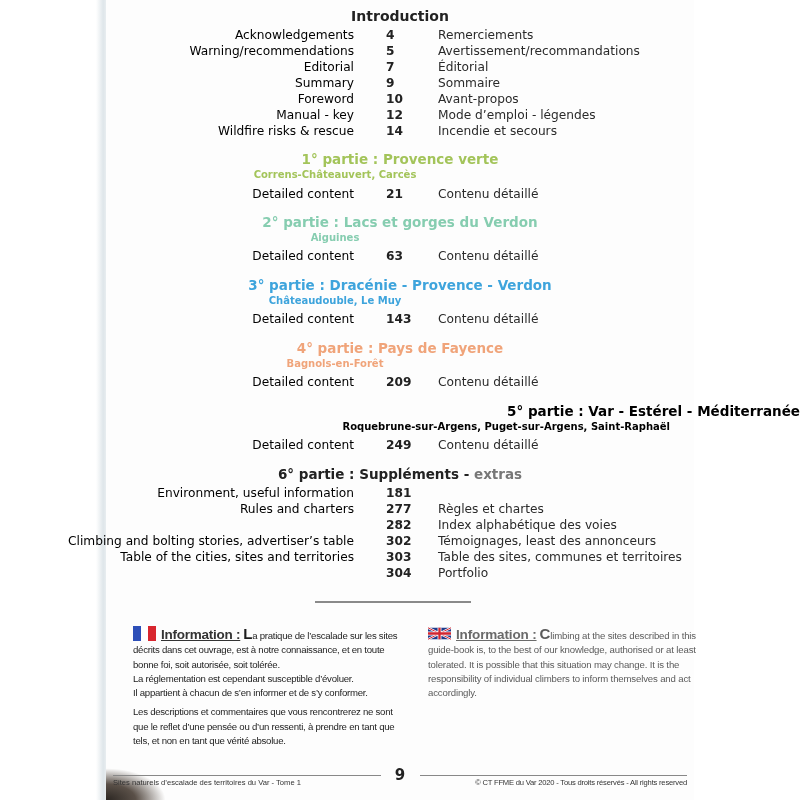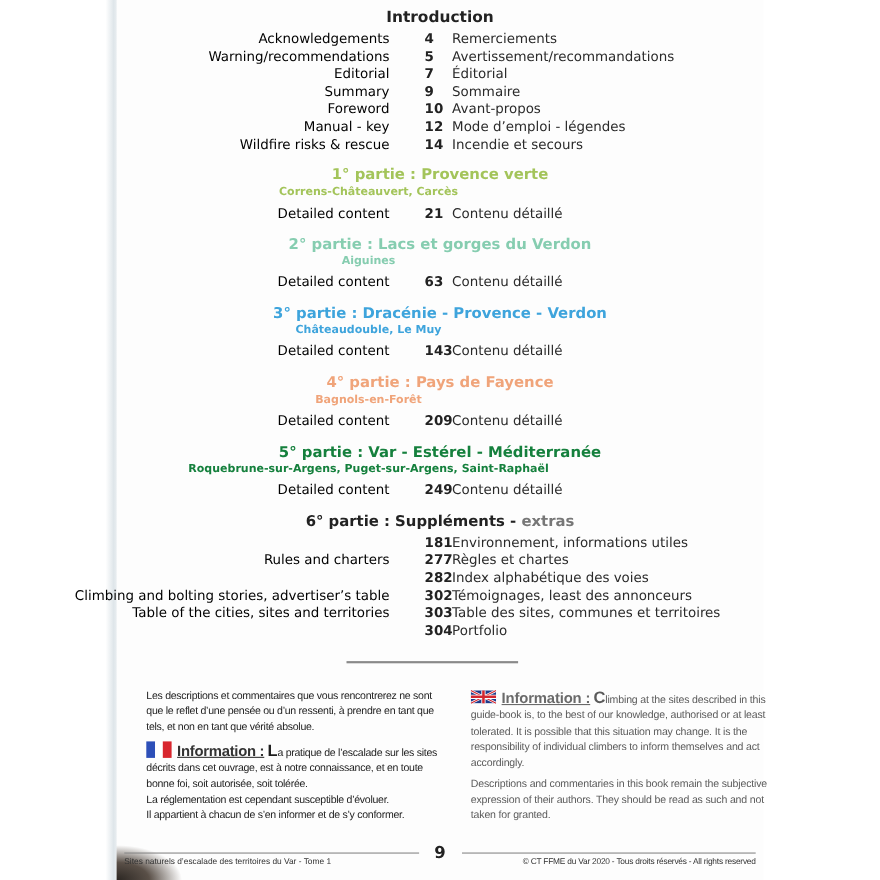--- a/index.html
+++ b/index.html
@@ -22,35 +22,35 @@
   }
 
   .intro-title {
     position: absolute; left: 0; width: 800px; top: 8px; text-align: center;
     font-weight: bold; font-size: 14px; color: #222;
   }
 
   .row { position: absolute; left: 0; width: 800px; height: 16px; font-size: 12.2px; line-height: 16px; }
   .row .en { position: absolute; right: 446px; text-align: right; color: #000000; white-space: nowrap; }
   .row .num { position: absolute; left: 386px; font-weight: bold; color: #222; white-space: nowrap; }
-  .row .fr { position: absolute; left: 411px; color: #2a2a2a; white-space: nowrap; }
+  .row .fr { position: absolute; left: 438px; color: #2a2a2a; white-space: nowrap; }
 
   .part-title {
     position: absolute; left: 0; width: 800px; text-align: center;
     font-weight: bold; font-size: 13.5px; white-space: nowrap;
   }
   .part-sub {
     position: absolute; left: 0; width: 670px; text-align: center;
     font-weight: bold; font-size: 10px; white-space: nowrap;
   }
   .c1 { color: #a3c45a; }
   .c2 { color: #86cdb0; }
   .c3 { color: #3ea4dc; }
   .c4 { color: #f0a47a; text-align: center; }
-  .c5 { color: #15803d; }
+  .c5 { color: #000000; text-align: right; }
   .c6 { color: #222222; }
   .c6-extra { color: #777777; }
 
   .separator {
     position: absolute; left: 315px; top: 601px; width: 156px; height: 2px;
     background: #8a8a8a;
   }
 
   .info-block {
     position: absolute; top: 626px; width: 272px;
@@ -168,22 +168,22 @@
 <div class="part-sub c5" style="top:421px">Roquebrune-sur-Argens, Puget-sur-Argens, Saint-Raphaël</div>
 <div class="row" style="top:437px">
   <span class="en">Detailed content</span>
   <span class="num">249</span>
   <span class="fr">Contenu détaillé</span>
 </div>
 
 <div class="part-title c6" style="top:466px"><span>6° partie :  Suppléments - </span><span class="c6-extra">extras</span></div>
 
 <div class="row" style="top:485px">
+  <span class="en">Environment, useful information</span>
   <span class="num">181</span>
-  <span class="fr">Environnement, informations utiles</span>
 </div>
 <div class="row" style="top:501px">
   <span class="en">Rules and charters</span>
   <span class="num">277</span>
   <span class="fr">Règles et chartes</span>
 </div>
 <div class="row" style="top:517px">
   <span class="num">282</span>
   <span class="fr">Index alphabétique des voies</span>
 </div>
@@ -199,44 +199,43 @@
 </div>
 <div class="row" style="top:565px">
   <span class="en"></span>
   <span class="num">304</span>
   <span class="fr">Portfolio</span>
 </div>
 
 <div class="separator"></div>
 
 <div class="info-block info-fr">
-  <p>Les descriptions et commentaires que vous rencontrerez ne sont que le reflet d’une pensée ou d’un ressenti, à prendre en tant que tels, et non en tant que vérité absolue.</p>
   <p>
     <span class="flag flag-fr">
         <span style="background:#2d4fb8"></span>
         <span style="background:#ffffff"></span>
         <span style="background:#d8262e"></span>
       </span><span class="info-head">Information :</span><span class="dropcap">L</span><span>a pratique de l’escalade sur les sites décrits dans cet ouvrage, est à notre connaissance, et en toute bonne foi, soit autorisée, soit tolérée.</span><br>
     <span>La réglementation est cependant susceptible d’évoluer.</span><br>
     <span>Il appartient à chacun de s’en informer et de s’y conformer.</span>
   </p>
+  <p>Les descriptions et commentaires que vous rencontrerez ne sont que le reflet d’une pensée ou d’un ressenti, à prendre en tant que tels, et non en tant que vérité absolue.</p>
 </div>
 
 <div class="info-block info-en">
   <p>
     <span class="flag flag-uk">
       <svg width="23" height="15" viewBox="0 0 60 30">
         <rect width="60" height="30" fill="#1f3a8a"></rect>
         <path d="M0,0 L60,30 M60,0 L0,30" stroke="#ffffff" stroke-width="6"></path>
         <path d="M0,0 L60,30 M60,0 L0,30" stroke="#d22630" stroke-width="2.5"></path>
         <path d="M30,0 V30 M0,15 H60" stroke="#ffffff" stroke-width="10"></path>
         <path d="M30,0 V30 M0,15 H60" stroke="#d22630" stroke-width="6"></path>
       </svg>
     </span><span class="info-head">Information :</span><span class="dropcap">C</span><span>limbing at the sites described in this guide-book is, to the best of our knowledge, authorised or at least tolerated. It is possible that this situation may change. It is the responsibility of individual climbers to inform themselves and act accordingly.</span>
   </p>
-  <p>Descriptions and commentaries in this book remain the subjective expression of their authors. They should be read as such and not taken for granted.</p>
 </div>
 
 <div class="footer-line" style="left:113px; width:268px;"></div>
 <div class="footer-line" style="left:420px; width:267px;"></div>
 <div class="footer-left">Sites naturels d’escalade des territoires du Var - Tome 1</div>
 <div class="page-number">9</div>
 <div class="footer-right">© CT FFME du Var 2020 - Tous droits réservés - All rights reserved</div>
 
 </body></html>

